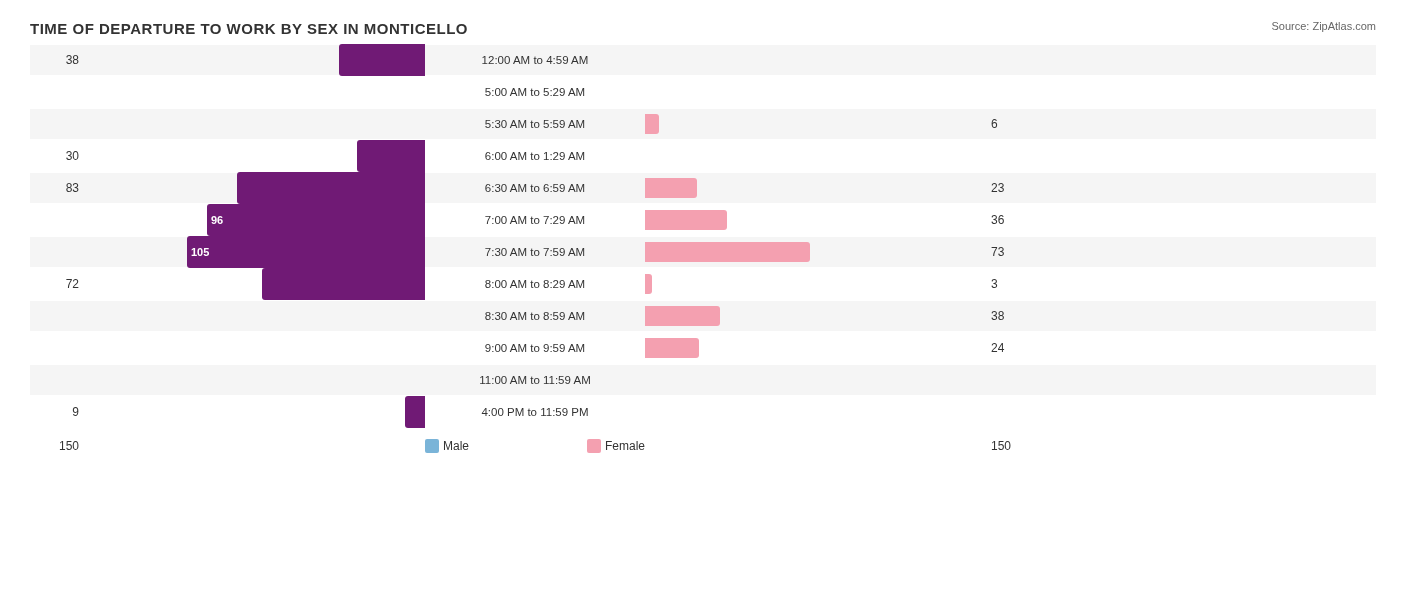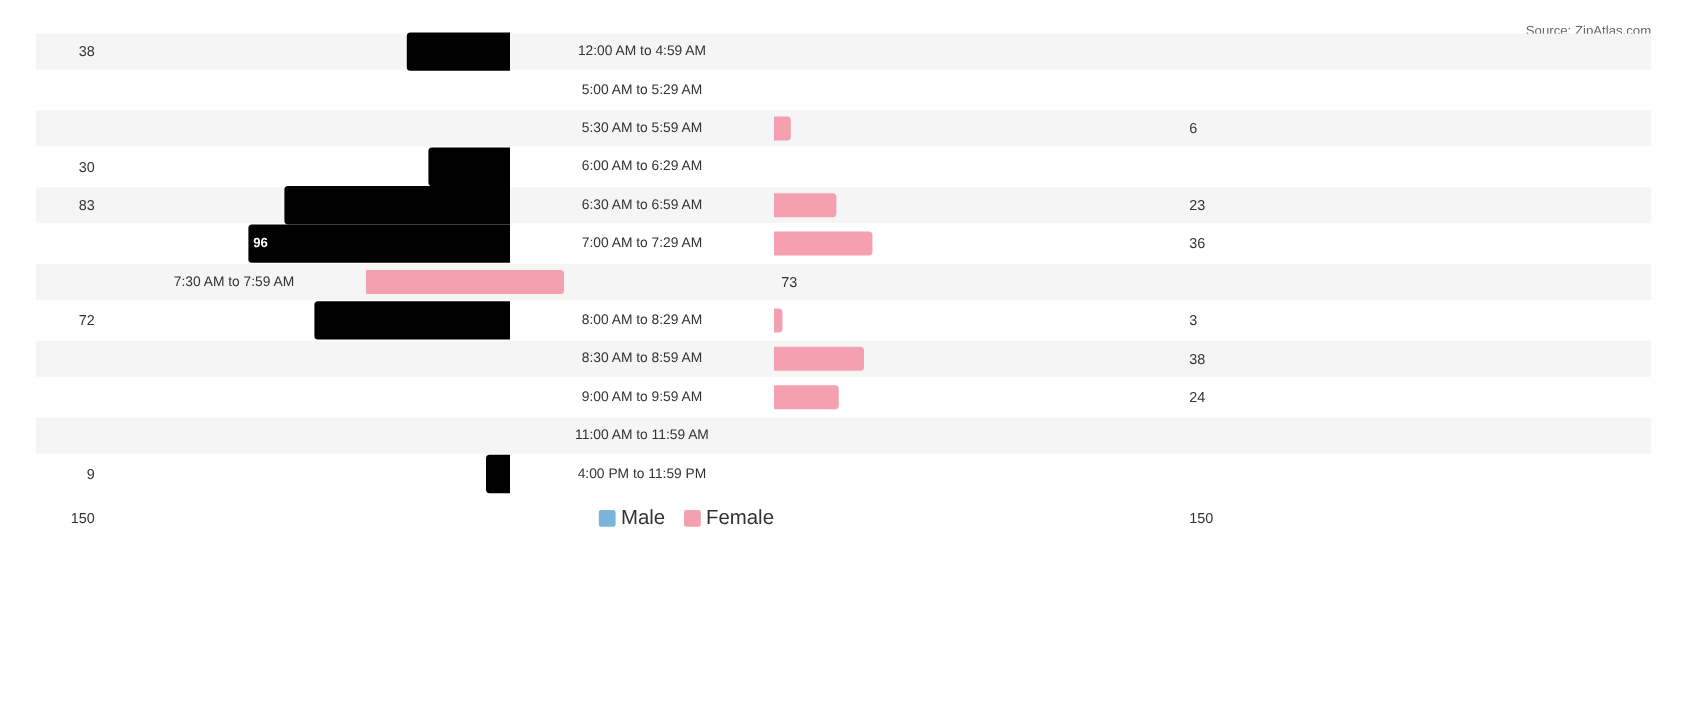--- a/index.html
+++ b/index.html
@@ -56,21 +56,21 @@
     }
     .bar-left-container {
       width: 340px;
       display: flex;
       justify-content: flex-end;
       align-items: center;
       flex-shrink: 0;
     }
     .bar-left {
       height: 32px;
-      background: #000000;
+      background: #701a75;
       border-radius: 3px 0 0 3px;
       display: flex;
       align-items: center;
       justify-content: flex-start;
     }
     .bar-left.has-value-inside {
       padding-left: 4px;
       color: #fff;
       font-size: 11px;
       font-weight: bold;
@@ -114,24 +114,24 @@
       font-size: 12px;
       color: #333;
       padding-right: 6px;
     }
     .axis-spacer-left {
       width: 340px;
     }
     .axis-legend {
       width: 220px;
       display: flex;
-      justify-content: flex-end;
+      justify-content: space-between;
       align-items: center;
       gap: 16px;
-      font-size: 17px;
+      font-size: 12px;
       color: #333;
     }
     .legend-item {
       display: flex;
       align-items: center;
       gap: 4px;
     }
     .legend-box {
       width: 14px;
       height: 14px;
@@ -146,20 +146,21 @@
       font-size: 12px;
       color: #333;
       padding-left: 6px;
     }
     
   </style>
 </head>
 <body>
 
 <div class="chart-container">
+  <div class="chart-title">TIME OF DEPARTURE TO WORK BY SEX IN MONTICELLO</div>
   <div class="source-label">Source: ZipAtlas.com</div>
 
   <div class="chart-area" id="chart-area">
 
   <div class="row">
         <div class="left-val">38</div>
         <div class="bar-left-container">
           <div class="bar-left" style="width: 86px;"></div>
         </div>
         <div class="label-center">12:00 AM to 4:59 AM</div>
@@ -180,21 +181,21 @@
         <div class="bar-right-container">
           <div class="bar-right" style="width: 14px;"></div>
         </div>
         <div class="right-val">6</div>
       </div>
       <div class="row">
         <div class="left-val">30</div>
         <div class="bar-left-container">
           <div class="bar-left" style="width: 68px;"></div>
         </div>
-        <div class="label-center">6:00 AM to 6:29 AM</div>
+        <div class="label-center">6:00 AM to 1:29 AM</div>
         <div class="bar-right-container"></div>
         <div class="right-val"></div>
       </div>
       <div class="row">
         <div class="left-val">83</div>
         <div class="bar-left-container">
           <div class="bar-left" style="width: 188px;"></div>
         </div>
         <div class="label-center">6:30 AM to 6:59 AM</div>
         <div class="bar-right-container">
@@ -208,20 +209,23 @@
           <div class="bar-left has-value-inside" style="width: 218px;">96</div>
         </div>
         <div class="label-center">7:00 AM to 7:29 AM</div>
         <div class="bar-right-container">
           <div class="bar-right" style="width: 82px;"></div>
         </div>
         <div class="right-val">36</div>
       </div>
       <div class="row">
         <div class="left-val"></div>
+        <div class="bar-left-container">
+          <div class="bar-left has-value-inside" style="width: 238px;">105</div>
+        </div>
         <div class="label-center">7:30 AM to 7:59 AM</div>
         <div class="bar-right-container">
           <div class="bar-right" style="width: 165px;"></div>
         </div>
         <div class="right-val">73</div>
       </div>
       <div class="row">
         <div class="left-val">72</div>
         <div class="bar-left-container">
           <div class="bar-left" style="width: 163px;"></div>

